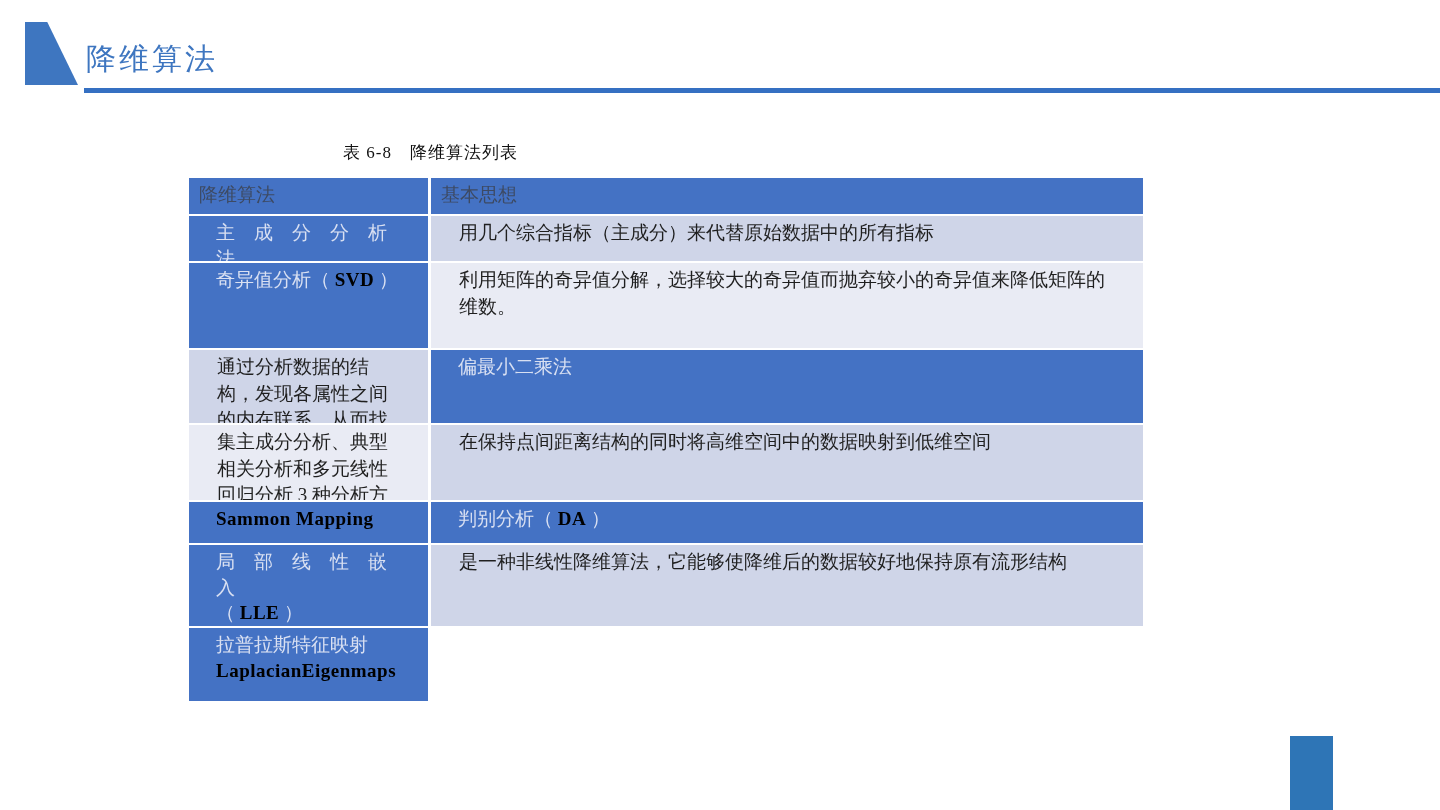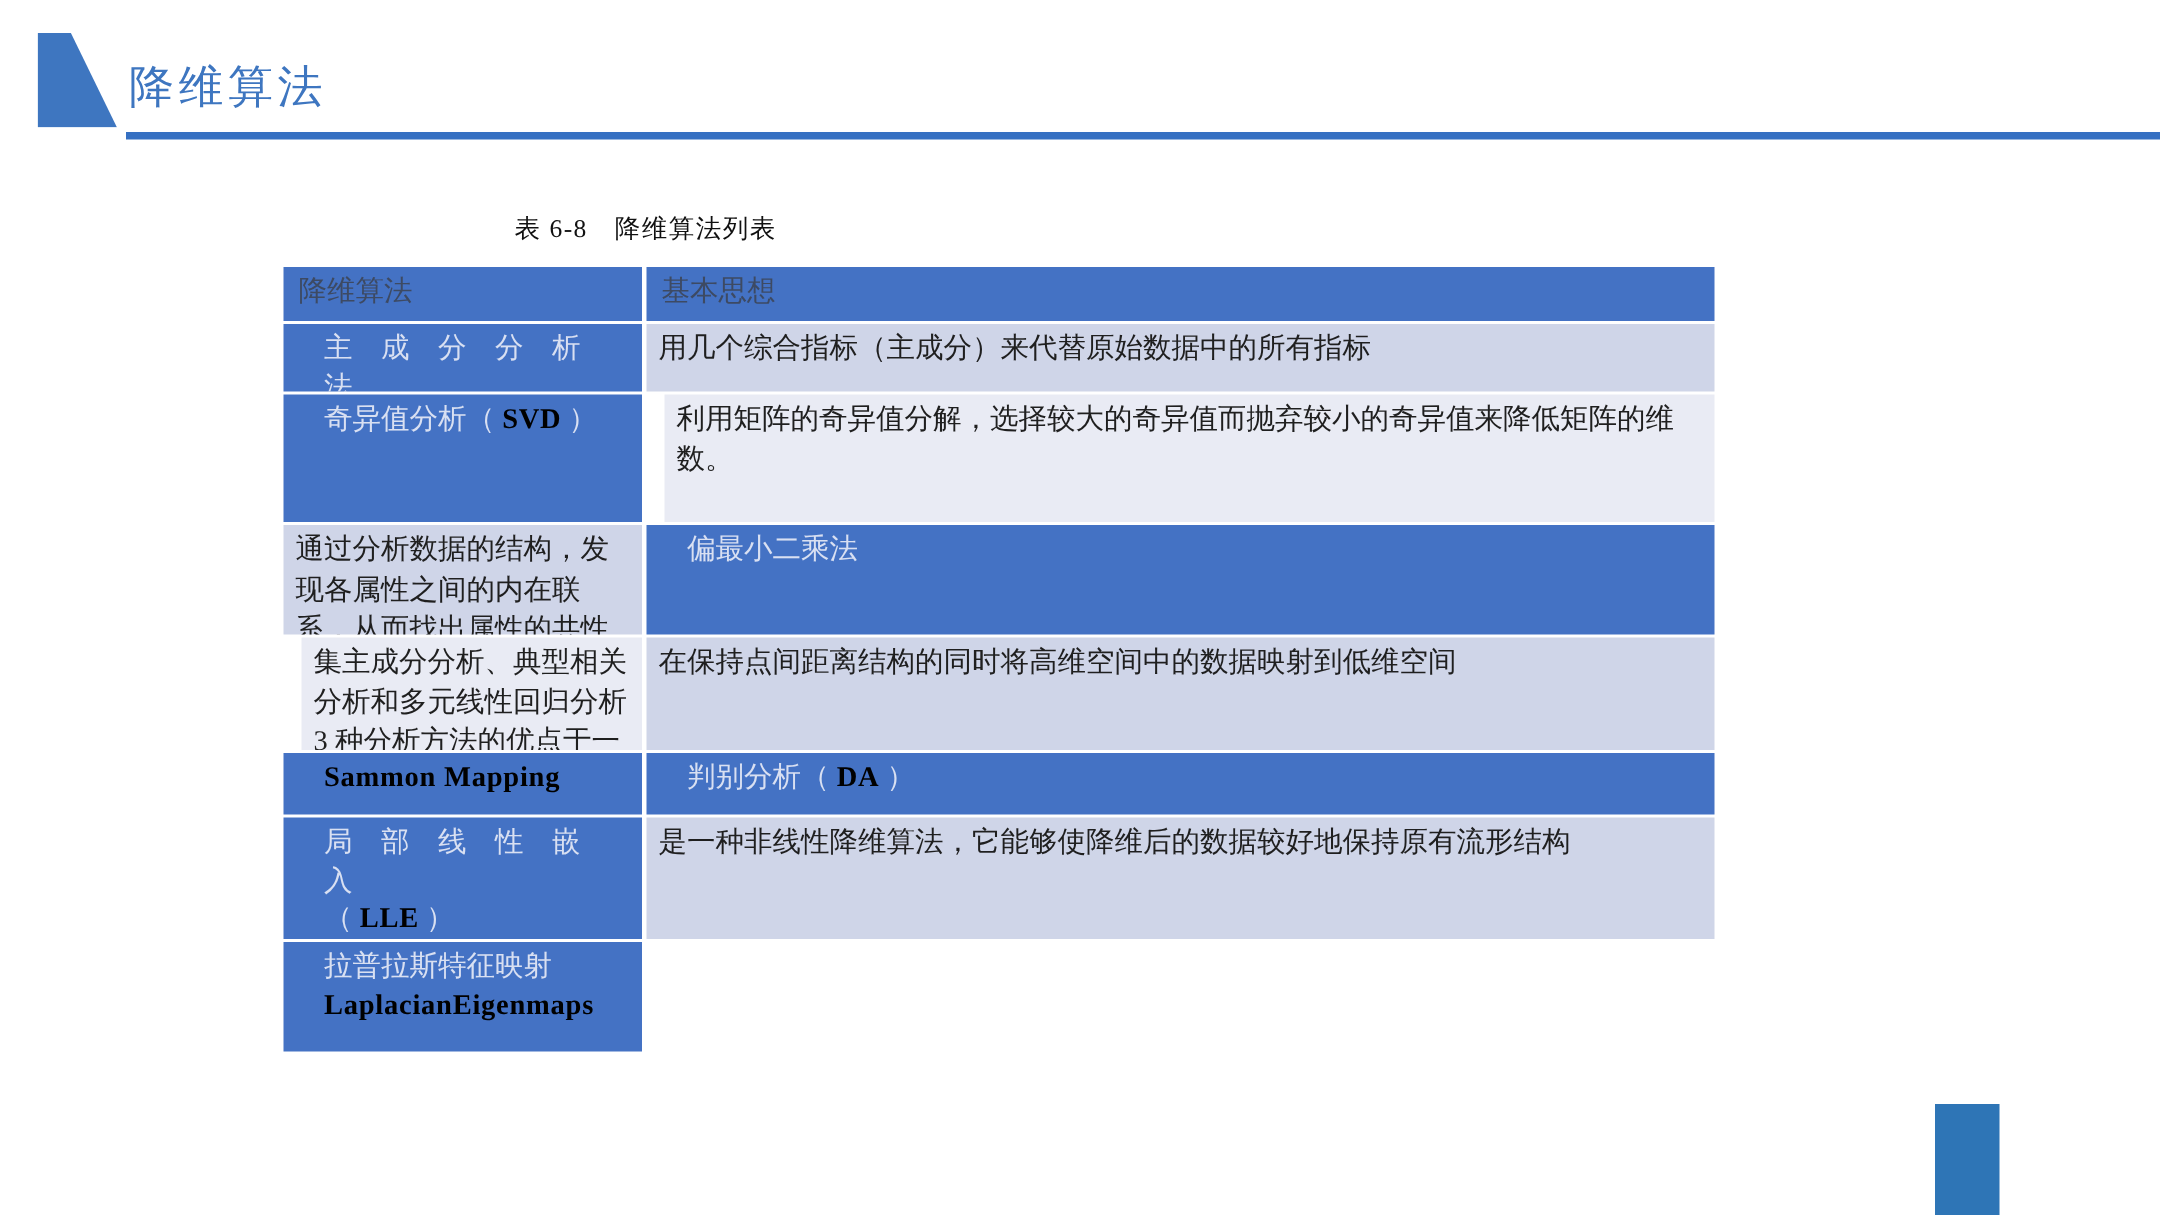--- a/index.html
+++ b/index.html
@@ -56,24 +56,24 @@
   }
   .cell-left{
     background:var(--accent-blue);
     color:var(--left-text);
     padding:4px 27px;line-height:1.35;
     white-space:pre-line;
   }
   .cell-left b{color:#000000;letter-spacing:0.5px;}
   .cell-right{
     color:var(--body-text);
-    padding:4px 8px;line-height:1.4;
+    padding:4px 28px;line-height:1.4;
   }
   .band-d{background:var(--band-dark);}
-  .band-l{background:var(--band-light);margin-left:12px;}
+  .band-l{background:var(--band-light);}
 
   .bottom-rect{
     position:absolute;left:1290px;top:736px;width:43px;height:74px;
     background:var(--bottom-rect);
   }
 </style>
 </head>
 <body>
 
 <div class="slide">

